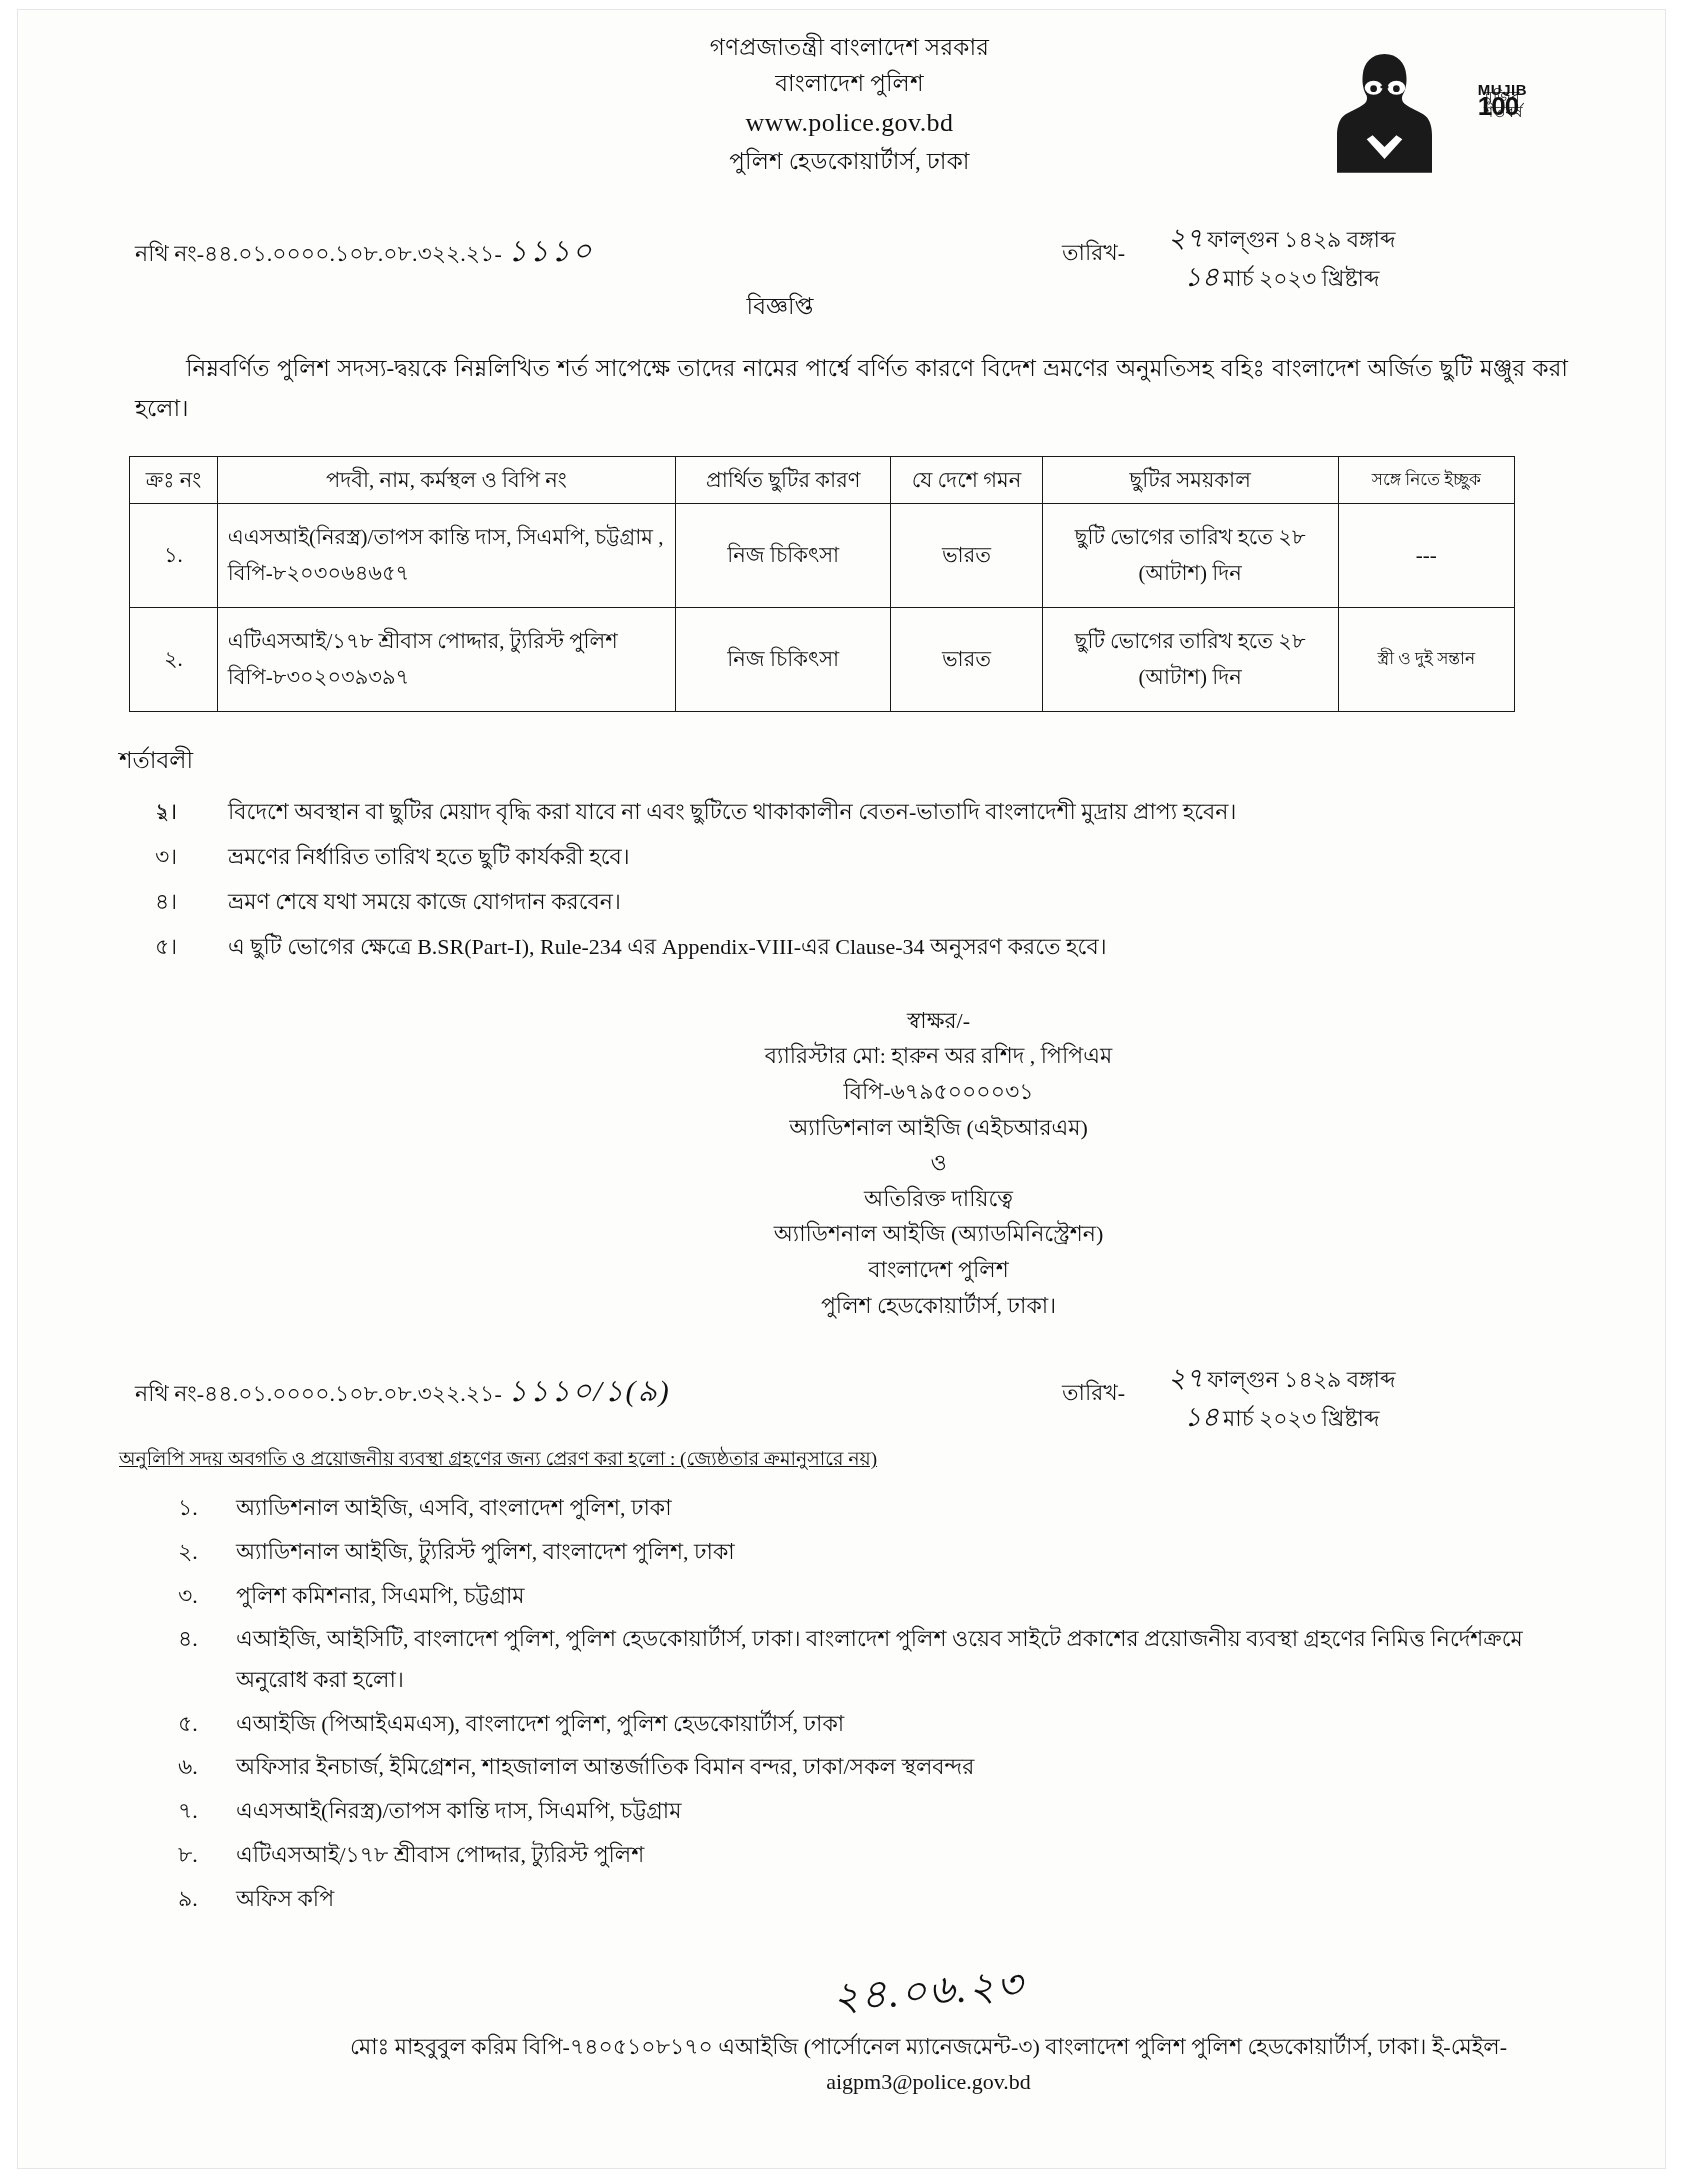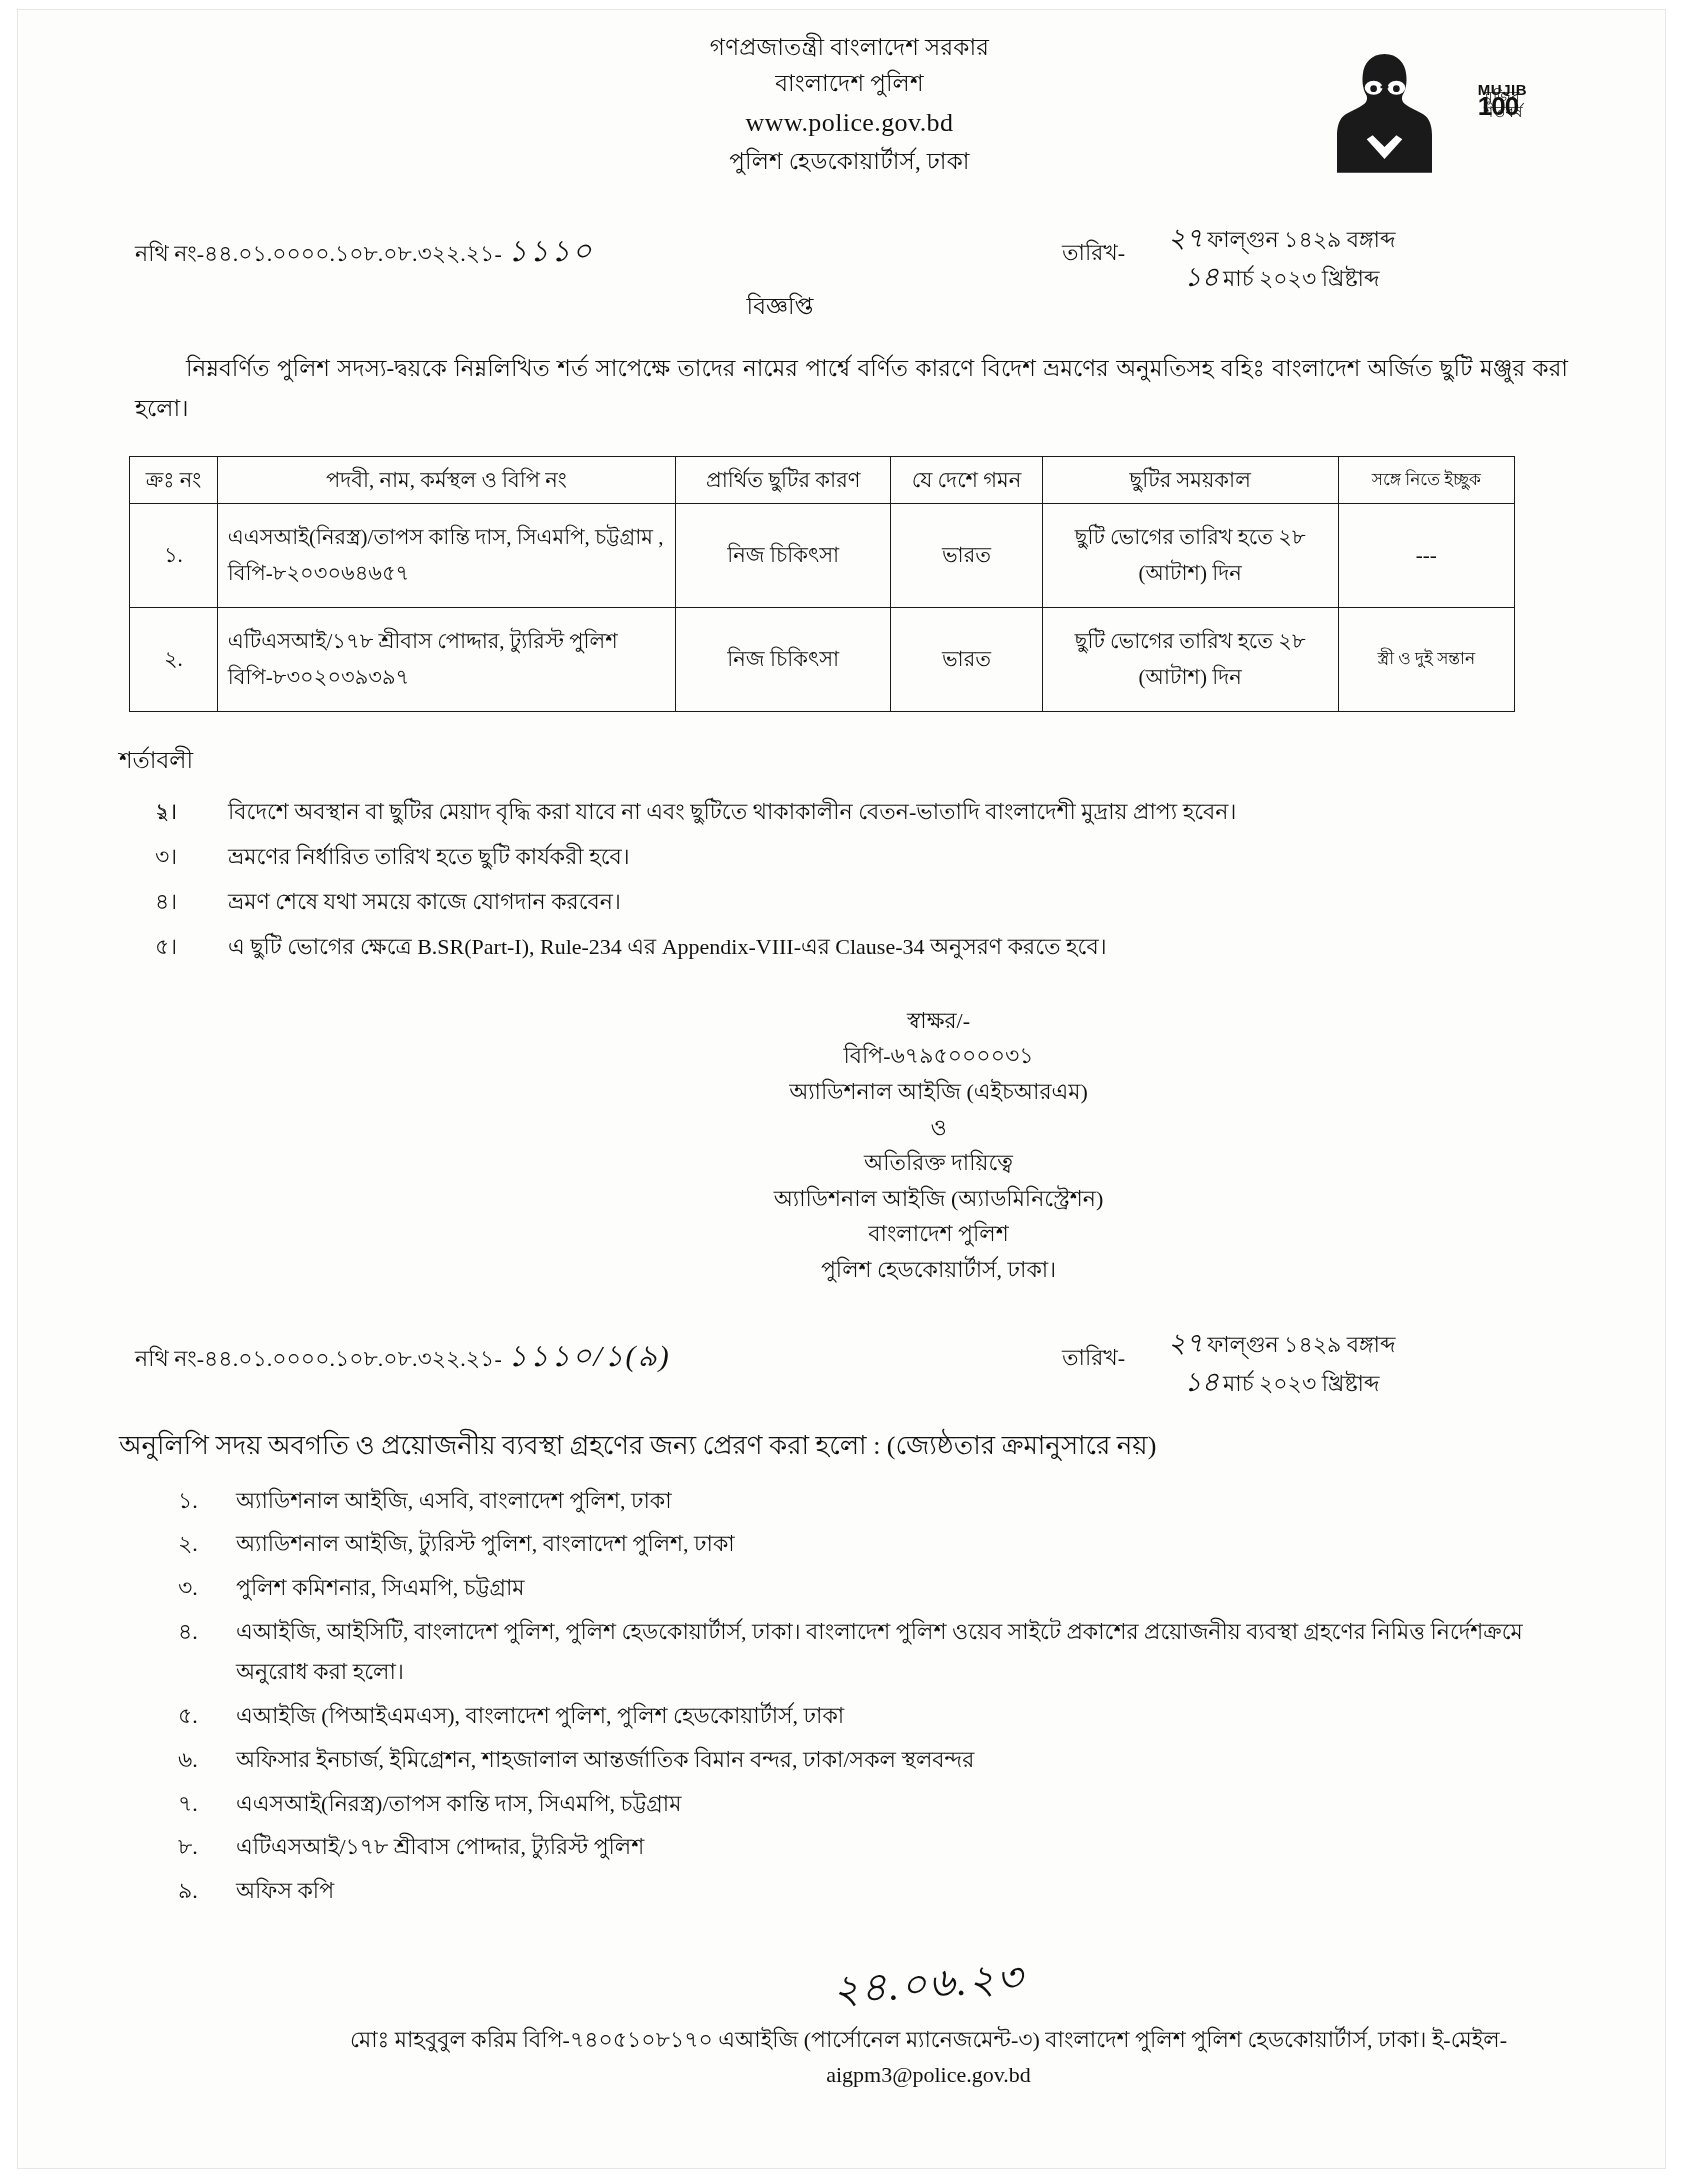--- a/index.html
+++ b/index.html
@@ -214,23 +214,24 @@
 
   
   .metarow2 {
     position: relative;
     margin-top: 40px;
     height: 69px;
     font-size: 22px;
   }
 
   .copy-to {
-    margin-top: 28px;
-    font-size: 26px;
+    margin-top: 12px;
+    font-size: 19px;
     padding-left: 2px;
+    text-decoration: underline;
   }
   ol.copies {
     list-style: none;
     margin: 12px 0 0 0;
     padding: 0;
     font-size: 22px;
     line-height: 1.85;
   }
   ol.copies li {
     position: relative;
@@ -359,20 +360,21 @@
       <ol class="cond">
         <li><span class="num">১।</span></li>
         <li><span class="num">২।</span><span>বিদেশে অবস্থান বা ছুটির মেয়াদ বৃদ্ধি করা যাবে না এবং ছুটিতে থাকাকালীন বেতন-ভাতাদি বাংলাদেশী মুদ্রায় প্রাপ্য হবেন।</span></li>
         <li><span class="num">৩।</span><span>ভ্রমণের নির্ধারিত তারিখ হতে ছুটি কার্যকরী হবে।</span></li>
         <li><span class="num">৪।</span><span>ভ্রমণ শেষে যথা সময়ে কাজে যোগদান করবেন।</span></li>
         <li><span class="num">৫।</span><span class="eng">এ ছুটি ভোগের ক্ষেত্রে B.SR(Part-I), Rule-234 এর Appendix-VIII-এর Clause-34 অনুসরণ করতে হবে।</span></li>
       </ol>
 
       <div class="sigblock">
         <span class="sig-line">স্বাক্ষর/-</span>
+        <span class="sig-line">ব্যারিস্টার মো: হারুন অর রশিদ , পিপিএম</span>
         <span class="sig-line">বিপি-৬৭৯৫০০০০৩১</span>
         <span class="sig-line">অ্যাডিশনাল আইজি (এইচআরএম)</span>
         <span class="sig-line">ও</span>
         <span class="sig-line">অতিরিক্ত দায়িত্বে</span>
         <span class="sig-line">অ্যাডিশনাল আইজি (অ্যাডমিনিস্ট্রেশন)</span>
         <span class="sig-line">বাংলাদেশ পুলিশ</span>
         <span class="sig-line">পুলিশ হেডকোয়ার্টার্স, ঢাকা।</span>
       </div>
 
       <div class="metarow2">

